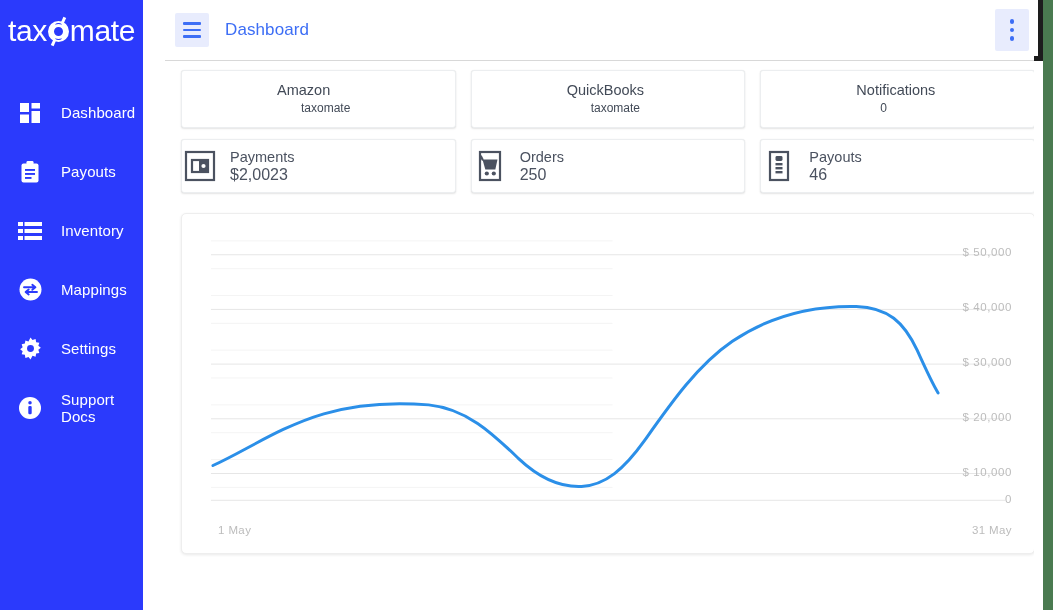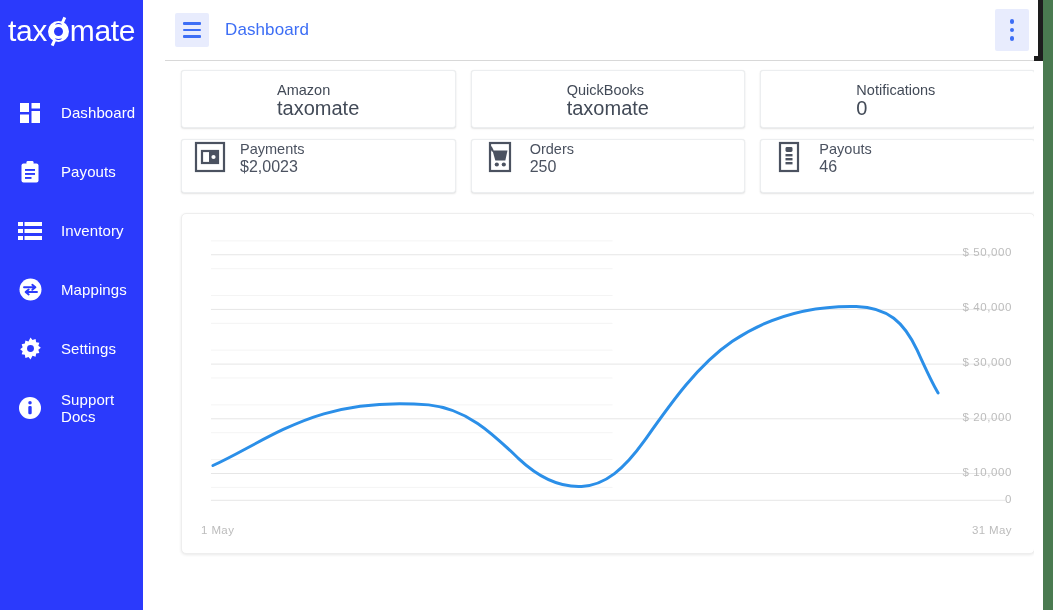--- a/index.html
+++ b/index.html
@@ -202,30 +202,31 @@
     flex-direction: column;
     justify-content: center;
     padding-left: 95px;
   }
   .card-title {
     font-size: 14.5px;
     color: #424a57;
     line-height: 18px;
   }
   .card-value {
-    font-size: 20px;
+    font-size: 12px;
     color: #424a57;
     line-height: 18px;
+    margin-left: 24px;
   }
 
   .card-stat {
     height: 54px;
     display: flex;
-    align-items: flex-start;
-    padding-left: 11px;
+    align-items: center;
+    padding-left: 1px;
   }
   .stat-icon {
     width: 34px; height: 34px;
     flex: 0 0 34px;
     display: flex;
     align-items: center;
     justify-content: center;
     margin-right: 13px;
   }
   .stat-text {
@@ -277,21 +278,21 @@
     white-space: nowrap;
   }
   .xlabel {
     position: absolute;
     bottom: 17px;
     font-size: 11.5px;
     color: #bcbcbc;
     letter-spacing: 0.4px;
     white-space: nowrap;
   }
-  .xlabel.left  { left: 19px; }
+  .xlabel.left  { left: 36px; }
   .xlabel.right { right: 22px; }
 
   
   .right-strip {
     position: absolute;
     top: 0; right: 0;
     width: 10px; height: 610px;
     background: #4a7a50;
     z-index: 20;
   }

